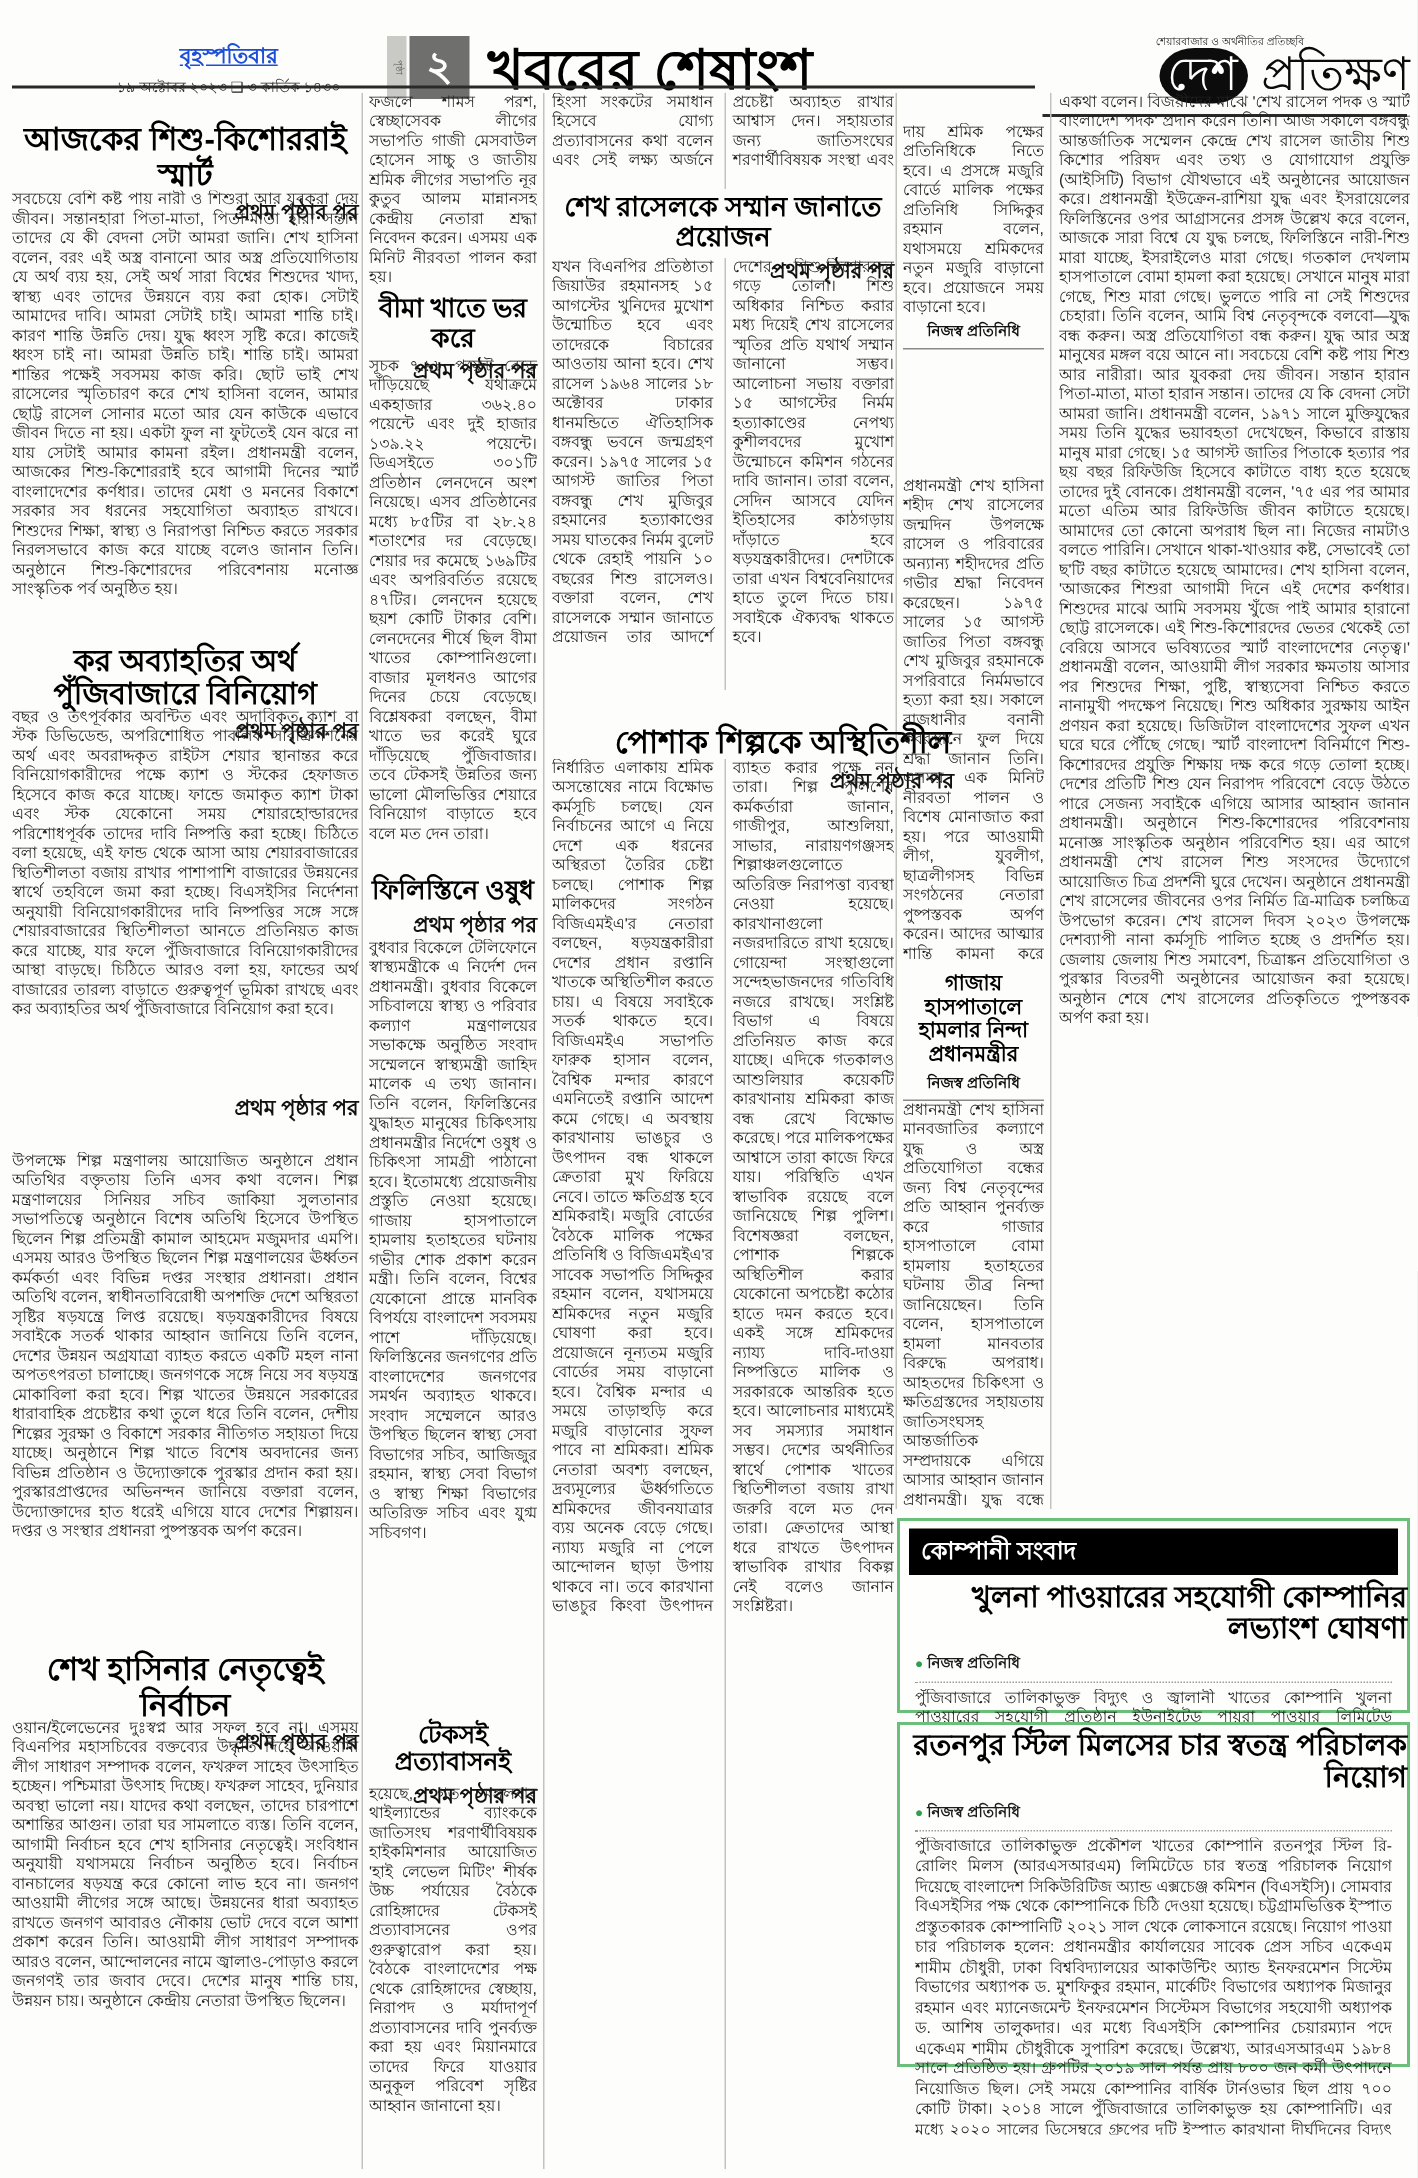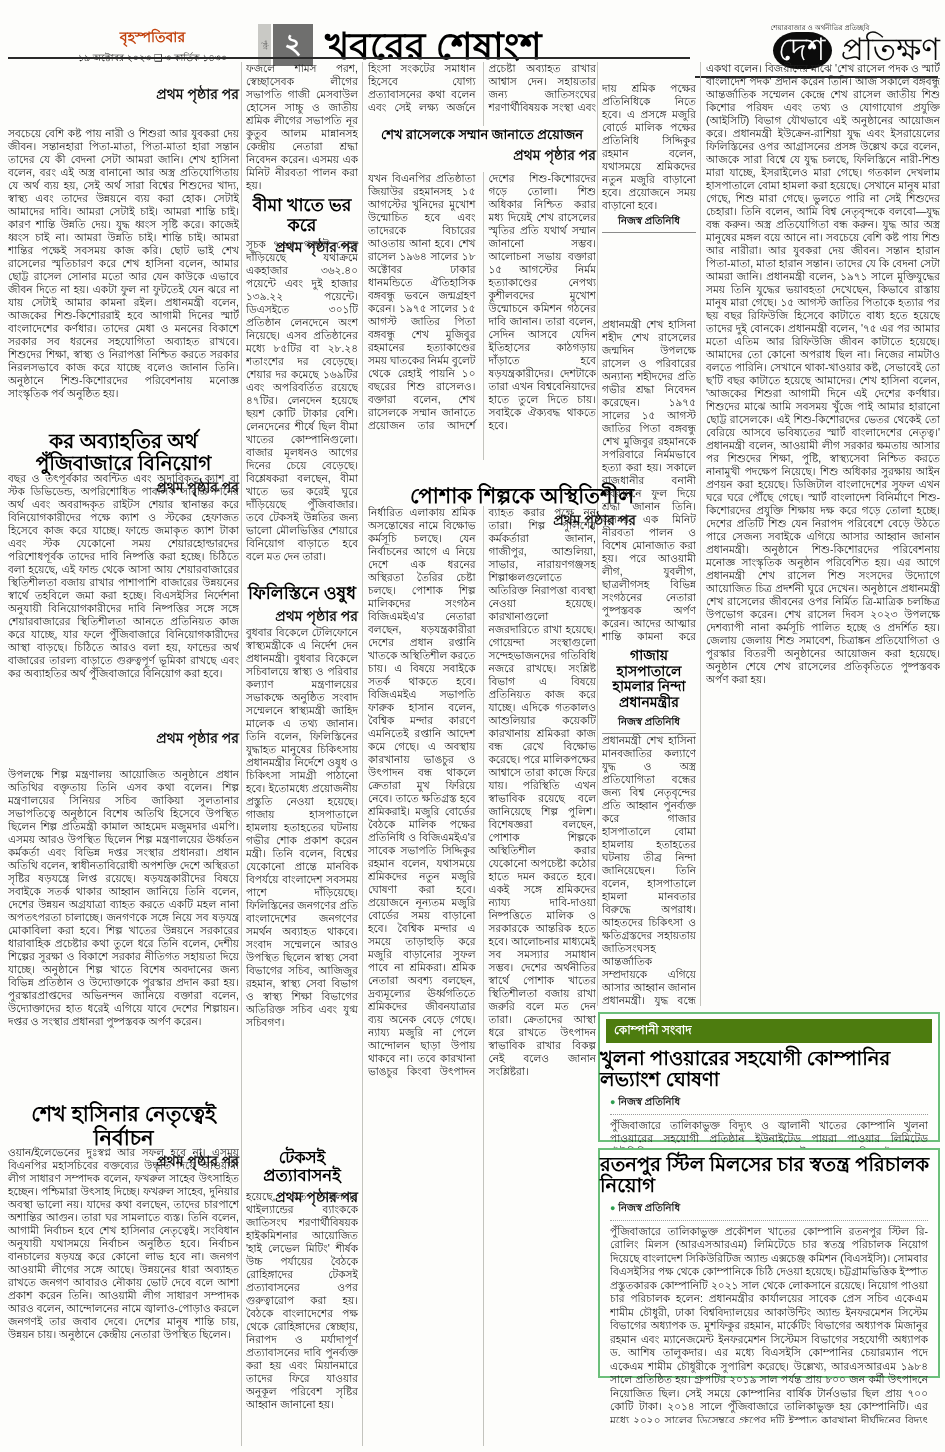--- a/index.html
+++ b/index.html
@@ -8,35 +8,35 @@
   .abs{position:absolute;}
   .body-text{font-size:10.5px;line-height:13px;text-align:justify;overflow:hidden;color:#222;}
   .headline{font-weight:bold;text-align:center;color:#000;line-height:1.12;}
   .sub{font-weight:bold;text-align:right;font-size:14px;color:#111;margin-top:1px;}
   .two-col{column-count:2;column-gap:13px;}
   .vrule{position:absolute;width:1px;background:#c3c3bd;}
   .hrule{position:absolute;height:2px;background:#2a2a2a;}
   .byline{font-size:10px;font-weight:bold;color:#111;border-bottom:1px solid #8a8a8a;
           padding-bottom:2px;margin-top:3px;text-align:center;}
   
-  .day{font-size:14px;font-weight:bold;text-align:center;color:#c2410c;}
+  .day{font-size:14px;font-weight:bold;text-align:center;color:#1d4ed8;text-decoration:underline;}
   .dateline{font-size:9.5px;text-align:center;color:#222;margin-top:1px;}
   .emblem-strip{position:absolute;background:#c9c9c5;color:#555;font-size:6px;
                 writing-mode:vertical-rl;text-align:center;overflow:hidden;}
   .pagenum{position:absolute;background:#6f6f6e;color:#fff;font-weight:bold;font-size:27px;
            display:flex;align-items:center;justify-content:center;}
   .section-title{font-size:37px;font-weight:bold;color:#000;letter-spacing:0;}
   .masthead-tagline{font-size:7px;text-align:center;color:#222;}
   .masthead-name{font-size:31px;font-weight:normal;color:#0a0a0a;text-align:right;line-height:1;}
   .masthead-name .first{background:#0c0c0c;color:#fff;border-radius:46% 46% 46% 46%/58% 58% 58% 58%;
            padding:0 7px 2px 5px;}
   
   .box{position:absolute;left:598px;width:342px;border:2px solid #6cbf7a;background:#fefefc;box-sizing:border-box;}
-  .box-bar{background:#4d7c0f;color:#fff;font-weight:bold;font-size:12px;padding:2px 8px;margin:5px 6px 0 6px;}
-  .box-head{font-weight:bold;font-size:19.5px;color:#000;text-align:left;margin-top:5px;line-height:1.1;}
+  .box-bar{background:#000000;color:#fff;font-weight:bold;font-size:16px;padding:2px 8px;margin:5px 6px 0 6px;}
+  .box-head{font-weight:bold;font-size:19.5px;color:#000;text-align:right;margin-top:5px;line-height:1.1;}
   .box-byline{font-size:10px;font-weight:bold;margin:3px 10px 0 10px;border-bottom:1px dotted #9a9a9a;padding-bottom:3px;}
   .box-byline .dot{color:#2e9e4f;font-size:9px;}
   .box-body{font-size:10.5px;line-height:13.5px;text-align:justify;margin:4px 10px 6px 10px;overflow:hidden;color:#222;}
 </style>
 </head>
 <body>
 
 <div id="page">
 
   <div class="abs" style="left:55px;top:26px;width:195px;">
@@ -59,20 +59,21 @@
 
   <div class="vrule" style="left:241px;top:62px;height:1384px;"></div>
   <div class="vrule" style="left:362px;top:62px;height:1384px;"></div>
   <div class="vrule" style="left:483px;top:62px;height:64px;"></div>
   <div class="vrule" style="left:483px;top:172px;height:288px;"></div>
   <div class="vrule" style="left:483px;top:506px;height:940px;"></div>
   <div class="vrule" style="left:597px;top:62px;height:944px;"></div>
   <div class="vrule" style="left:700px;top:62px;height:944px;"></div>
 
   <div class="abs" style="left:8px;top:82px;width:231px;">
+    <div class="headline" style="font-size:21px;">আজকের শিশু-কিশোররাই স্মার্ট</div>
     <div class="sub">প্রথম পৃষ্ঠার পর</div>
   </div>
   <div class="abs body-text" style="left:8px;top:127px;width:231px;height:300px;">সবচেয়ে বেশি কষ্ট পায় নারী ও শিশুরা আর যুবকরা দেয় জীবন। সন্তানহারা পিতা-মাতা, পিতা-মাতা হারা সন্তান তাদের যে কী বেদনা সেটা আমরা জানি। শেখ হাসিনা বলেন, বরং এই অস্ত্র বানানো আর অস্ত্র প্রতিযোগিতায় যে অর্থ ব্যয় হয়, সেই অর্থ সারা বিশ্বের শিশুদের খাদ্য, স্বাস্থ্য এবং তাদের উন্নয়নে ব্যয় করা হোক। সেটাই আমাদের দাবি। আমরা সেটাই চাই। আমরা শান্তি চাই। কারণ শান্তি উন্নতি দেয়। যুদ্ধ ধ্বংস সৃষ্টি করে। কাজেই ধ্বংস চাই না। আমরা উন্নতি চাই। শান্তি চাই। আমরা শান্তির পক্ষেই সবসময় কাজ করি। ছোট ভাই শেখ রাসেলের স্মৃতিচারণ করে শেখ হাসিনা বলেন, আমার ছোট্ট রাসেল সোনার মতো আর যেন কাউকে এভাবে জীবন দিতে না হয়। একটা ফুল না ফুটতেই যেন ঝরে না যায় সেটাই আমার কামনা রইল। প্রধানমন্ত্রী বলেন, আজকের শিশু-কিশোররাই হবে আগামী দিনের স্মার্ট বাংলাদেশের কর্ণধার। তাদের মেধা ও মননের বিকাশে সরকার সব ধরনের সহযোগিতা অব্যাহত রাখবে। শিশুদের শিক্ষা, স্বাস্থ্য ও নিরাপত্তা নিশ্চিত করতে সরকার নিরলসভাবে কাজ করে যাচ্ছে বলেও জানান তিনি। অনুষ্ঠানে শিশু-কিশোরদের পরিবেশনায় মনোজ্ঞ সাংস্কৃতিক পর্ব অনুষ্ঠিত হয়।</div>
 
   <div class="abs" style="left:8px;top:430px;width:231px;">
     <div class="headline" style="font-size:20px;">কর অব্যাহতির অর্থ পুঁজিবাজারে বিনিয়োগ</div>
     <div class="sub">প্রথম পৃষ্ঠার পর</div>
   </div>
   <div class="abs body-text" style="left:8px;top:472px;width:231px;height:252px;">বছর ও তৎপূর্বকার অবন্টিত এবং অদাবিকৃত ক্যাশ বা স্টক ডিভিডেন্ড, অপরিশোধিত পাবলিক সাবস্ক্রিপশনের অর্থ এবং অবরাদ্দকৃত রাইটস শেয়ার স্থানান্তর করে বিনিয়োগকারীদের পক্ষে ক্যাশ ও স্টকের হেফাজত হিসেবে কাজ করে যাচ্ছে। ফান্ডে জমাকৃত ক্যাশ টাকা এবং স্টক যেকোনো সময় শেয়ারহোল্ডারদের পরিশোধপূর্বক তাদের দাবি নিষ্পত্তি করা হচ্ছে। চিঠিতে বলা হয়েছে, এই ফান্ড থেকে আসা আয় শেয়ারবাজারের স্থিতিশীলতা বজায় রাখার পাশাপাশি বাজারের উন্নয়নের স্বার্থে তহবিলে জমা করা হচ্ছে। বিএসইসির নির্দেশনা অনুযায়ী বিনিয়োগকারীদের দাবি নিষ্পত্তির সঙ্গে সঙ্গে শেয়ারবাজারের স্থিতিশীলতা আনতে প্রতিনিয়ত কাজ করে যাচ্ছে, যার ফলে পুঁজিবাজারে বিনিয়োগকারীদের আস্থা বাড়ছে। চিঠিতে আরও বলা হয়, ফান্ডের অর্থ বাজারের তারল্য বাড়াতে গুরুত্বপূর্ণ ভূমিকা রাখছে এবং কর অব্যাহতির অর্থ পুঁজিবাজারে বিনিয়োগ করা হবে।</div>
 
@@ -103,21 +104,21 @@
 
   <div class="abs" style="left:246px;top:1148px;width:112px;">
     <div class="headline" style="font-size:16.5px;">টেকসই প্রত্যাবাসনই</div>
     <div class="sub">প্রথম পৃষ্ঠার পর</div>
   </div>
   <div class="abs body-text" style="left:246px;top:1190px;width:112px;height:256px;">হয়েছে, গত মঙ্গলবার থাইল্যান্ডের ব্যাংককে জাতিসংঘ শরণার্থীবিষয়ক হাইকমিশনার আয়োজিত 'হাই লেভেল মিটিং' শীর্ষক উচ্চ পর্যায়ের বৈঠকে রোহিঙ্গাদের টেকসই প্রত্যাবাসনের ওপর গুরুত্বারোপ করা হয়। বৈঠকে বাংলাদেশের পক্ষ থেকে রোহিঙ্গাদের স্বেচ্ছায়, নিরাপদ ও মর্যাদাপূর্ণ প্রত্যাবাসনের দাবি পুনর্ব্যক্ত করা হয় এবং মিয়ানমারে তাদের ফিরে যাওয়ার অনুকূল পরিবেশ সৃষ্টির আহ্বান জানানো হয়।</div>
 
   <div class="abs body-text two-col" style="left:368px;top:62px;width:228px;height:64px;">হিংসা সংকটের সমাধান হিসেবে যোগ্য প্রত্যাবাসনের কথা বলেন এবং সেই লক্ষ্য অর্জনে প্রচেষ্টা অব্যাহত রাখার আশ্বাস দেন। সহায়তার জন্য জাতিসংঘের শরণার্থীবিষয়ক সংস্থা এবং রোহিঙ্গাদের অধিকার প্রতিষ্ঠায় আন্তর্জাতিক সম্প্রদায়কে আরও জোরালো ভূমিকা রাখার আহ্বান জানানো হয়।</div>
 
   <div class="abs" style="left:368px;top:128px;width:228px;">
-    <div class="headline" style="font-size:13px;">শেখ রাসেলকে সম্মান জানাতে প্রয়োজন</div>
+    <div class="headline" style="font-size:18px;">শেখ রাসেলকে সম্মান জানাতে প্রয়োজন</div>
     <div class="sub">প্রথম পৃষ্ঠার পর</div>
   </div>
   <div class="abs body-text two-col" style="left:368px;top:172px;width:228px;height:288px;">যখন বিএনপির প্রতিষ্ঠাতা জিয়াউর রহমানসহ ১৫ আগস্টের খুনিদের মুখোশ উন্মোচিত হবে এবং তাদেরকে বিচারের আওতায় আনা হবে। শেখ রাসেল ১৯৬৪ সালের ১৮ অক্টোবর ঢাকার ধানমন্ডিতে ঐতিহাসিক বঙ্গবন্ধু ভবনে জন্মগ্রহণ করেন। ১৯৭৫ সালের ১৫ আগস্ট জাতির পিতা বঙ্গবন্ধু শেখ মুজিবুর রহমানের হত্যাকাণ্ডের সময় ঘাতকের নির্মম বুলেট থেকে রেহাই পায়নি ১০ বছরের শিশু রাসেলও। বক্তারা বলেন, শেখ রাসেলকে সম্মান জানাতে প্রয়োজন তার আদর্শে দেশের শিশু-কিশোরদের গড়ে তোলা। শিশু অধিকার নিশ্চিত করার মধ্য দিয়েই শেখ রাসেলের স্মৃতির প্রতি যথার্থ সম্মান জানানো সম্ভব। আলোচনা সভায় বক্তারা ১৫ আগস্টের নির্মম হত্যাকাণ্ডের নেপথ্য কুশীলবদের মুখোশ উন্মোচনে কমিশন গঠনের দাবি জানান। তারা বলেন, সেদিন আসবে যেদিন ইতিহাসের কাঠগড়ায় দাঁড়াতে হবে ষড়যন্ত্রকারীদের। দেশটাকে তারা এখন বিশ্ববেনিয়াদের হাতে তুলে দিতে চায়। সবাইকে ঐক্যবদ্ধ থাকতে হবে।</div>
 
   <div class="abs" style="left:368px;top:484px;width:228px;margin-left:40px;">
     <div class="headline" style="font-size:21px;">পোশাক শিল্পকে অস্থিতিশীল</div>
     <div class="sub">প্রথম পৃষ্ঠার পর</div>
   </div>
   <div class="abs body-text two-col" style="left:368px;top:506px;width:228px;height:940px;">নির্ধারিত এলাকায় শ্রমিক অসন্তোষের নামে বিক্ষোভ কর্মসূচি চলছে। যেন নির্বাচনের আগে এ নিয়ে দেশে এক ধরনের অস্থিরতা তৈরির চেষ্টা চলছে। পোশাক শিল্প মালিকদের সংগঠন বিজিএমইএ'র নেতারা বলছেন, ষড়যন্ত্রকারীরা দেশের প্রধান রপ্তানি খাতকে অস্থিতিশীল করতে চায়। এ বিষয়ে সবাইকে সতর্ক থাকতে হবে। বিজিএমইএ সভাপতি ফারুক হাসান বলেন, বৈশ্বিক মন্দার কারণে এমনিতেই রপ্তানি আদেশ কমে গেছে। এ অবস্থায় কারখানায় ভাঙচুর ও উৎপাদন বন্ধ থাকলে ক্রেতারা মুখ ফিরিয়ে নেবে। তাতে ক্ষতিগ্রস্ত হবে শ্রমিকরাই। মজুরি বোর্ডের বৈঠকে মালিক পক্ষের প্রতিনিধি ও বিজিএমইএ'র সাবেক সভাপতি সিদ্দিকুর রহমান বলেন, যথাসময়ে শ্রমিকদের নতুন মজুরি ঘোষণা করা হবে। প্রয়োজনে নূন্যতম মজুরি বোর্ডের সময় বাড়ানো হবে। বৈশ্বিক মন্দার এ সময়ে তাড়াহুড়ি করে মজুরি বাড়ানোর সুফল পাবে না শ্রমিকরা। শ্রমিক নেতারা অবশ্য বলছেন, দ্রব্যমূল্যের ঊর্ধ্বগতিতে শ্রমিকদের জীবনযাত্রার ব্যয় অনেক বেড়ে গেছে। ন্যায্য মজুরি না পেলে আন্দোলন ছাড়া উপায় থাকবে না। তবে কারখানা ভাঙচুর কিংবা উৎপাদন ব্যাহত করার পক্ষে নন তারা। শিল্প পুলিশের কর্মকর্তারা জানান, গাজীপুর, আশুলিয়া, সাভার, নারায়ণগঞ্জসহ শিল্পাঞ্চলগুলোতে অতিরিক্ত নিরাপত্তা ব্যবস্থা নেওয়া হয়েছে। কারখানাগুলো নজরদারিতে রাখা হয়েছে। গোয়েন্দা সংস্থাগুলো সন্দেহভাজনদের গতিবিধি নজরে রাখছে। সংশ্লিষ্ট বিভাগ এ বিষয়ে প্রতিনিয়ত কাজ করে যাচ্ছে। এদিকে গতকালও আশুলিয়ার কয়েকটি কারখানায় শ্রমিকরা কাজ বন্ধ রেখে বিক্ষোভ করেছে। পরে মালিকপক্ষের আশ্বাসে তারা কাজে ফিরে যায়। পরিস্থিতি এখন স্বাভাবিক রয়েছে বলে জানিয়েছে শিল্প পুলিশ। বিশেষজ্ঞরা বলছেন, পোশাক শিল্পকে অস্থিতিশীল করার যেকোনো অপচেষ্টা কঠোর হাতে দমন করতে হবে। একই সঙ্গে শ্রমিকদের ন্যায্য দাবি-দাওয়া নিষ্পত্তিতে মালিক ও সরকারকে আন্তরিক হতে হবে। আলোচনার মাধ্যমেই সব সমস্যার সমাধান সম্ভব। দেশের অর্থনীতির স্বার্থে পোশাক খাতের স্থিতিশীলতা বজায় রাখা জরুরি বলে মত দেন তারা। ক্রেতাদের আস্থা ধরে রাখতে উৎপাদন স্বাভাবিক রাখার বিকল্প নেই বলেও জানান সংশ্লিষ্টরা।</div>
 

